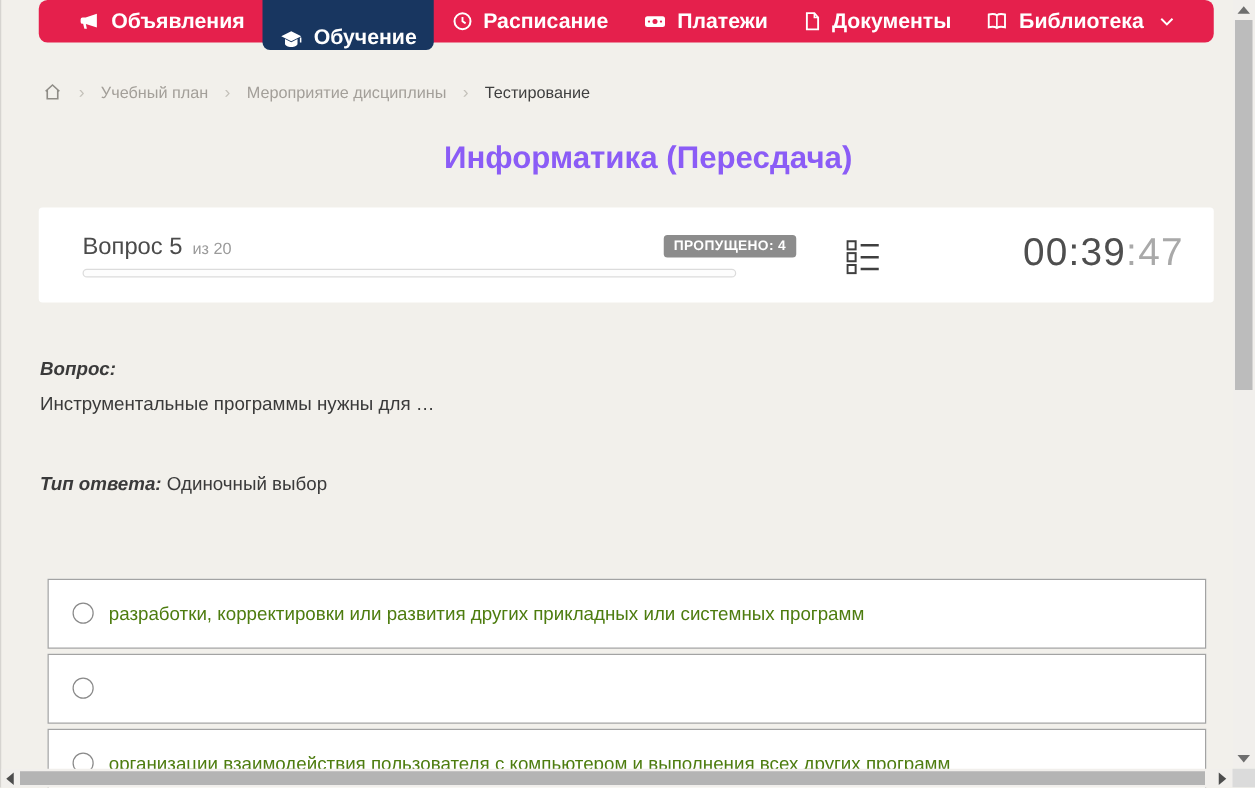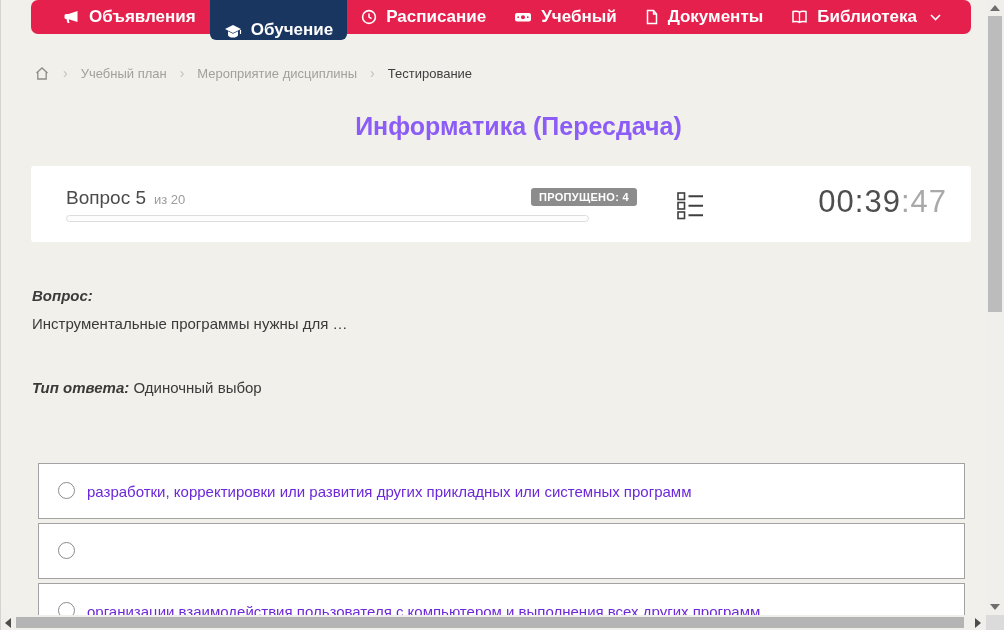--- a/index.html
+++ b/index.html
@@ -82,21 +82,21 @@
   .option {
     position:relative; height:56px; margin-bottom:4px;
     background:#ffffff; border:1px solid #a3a3a3;
     display:flex; align-items:center; cursor:pointer;
   }
   .radio {
     position:absolute; left:19px; top:50%; margin-top:-9px;
     width:17px; height:17px; border-radius:50%;
     border:1px solid #8a8a8a; background:#fff;
   }
-  .option-text { margin-left:48px; font-size:15px; color:#6d28d9; padding-right:12px; }
+  .option-text { margin-left:48px; font-size:15px; color:#4d7c0f; padding-right:12px; }
 
   
   .vscroll {
     position:absolute; top:0; right:0; width:18px; height:615px;
     background:#f1efec; z-index:20;
   }
   .vthumb { position:absolute; left:2px; top:16px; width:14px; height:296px; background:#bcbcbc; }
   .arr { position:absolute; width:0; height:0; }
   .arr-up   { left:4px; top:5px;   border-left:5px solid transparent; border-right:5px solid transparent; border-bottom:6px solid #6e6e6e; }
   .arr-down { left:4px; bottom:5px; border-left:5px solid transparent; border-right:5px solid transparent; border-top:6px solid #6e6e6e; }
@@ -142,21 +142,21 @@
   </a>
   <a class="nav-item">
     <span>
       <svg width="18" height="16" viewBox="0 0 18 16">
           <rect x="1" y="4" width="16" height="8.5" rx="2" fill="#fff"></rect>
           <circle cx="9" cy="8.2" r="2" fill="#e5204c"></circle>
           <circle cx="4.2" cy="8.2" r=".9" fill="#e5204c"></circle>
           <circle cx="13.8" cy="8.2" r=".9" fill="#e5204c"></circle>
         </svg>
     </span>
-    <span>Учебный</span>
+    <span>Платежи</span>
   </a>
   <a class="nav-item">
     <span>
       <svg width="14" height="16" viewBox="0 0 14 16">
           <path d="M2.5 1.5h6L11.5 5v9.5h-9v-13z" fill="none" stroke="#fff" stroke-width="1.5"></path>
           <path d="M8.5 1.5V5H12" fill="none" stroke="#fff" stroke-width="1.3"></path>
         </svg>
     </span>
     <span>Документы</span>
   </a>

